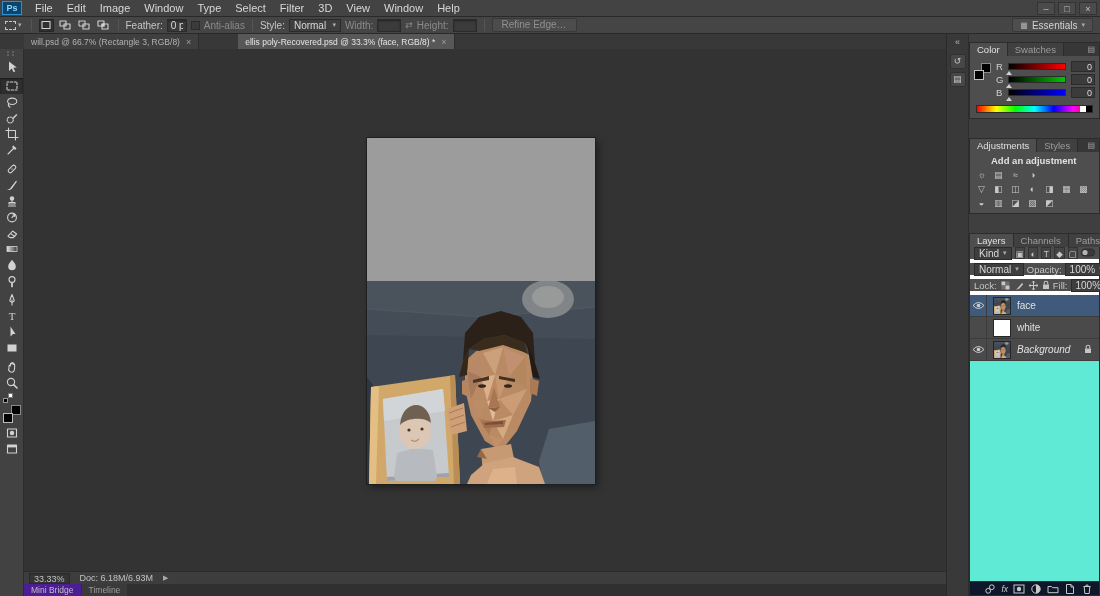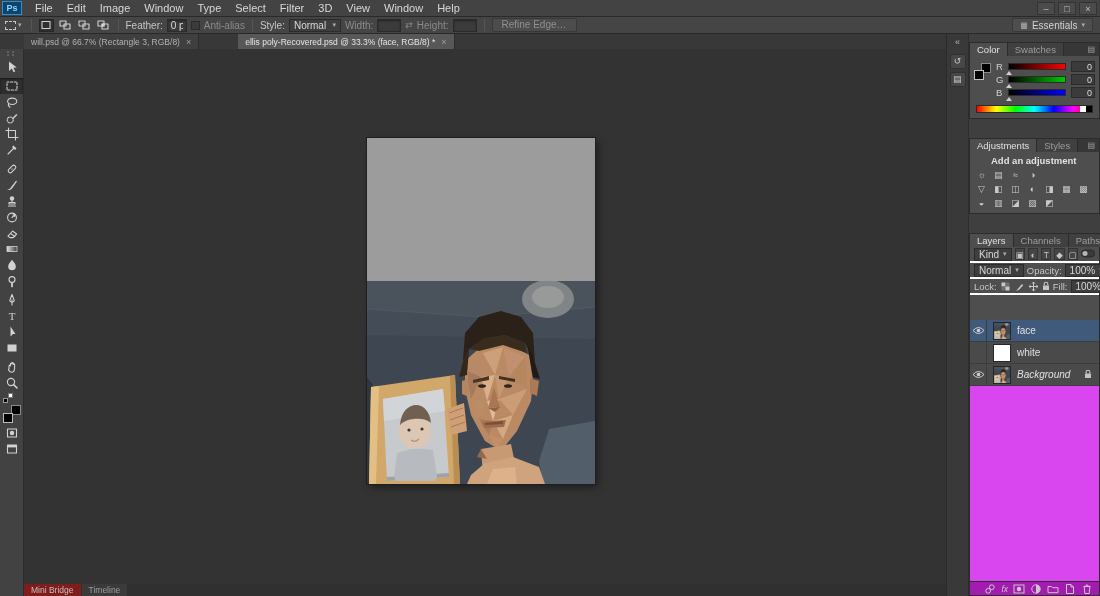--- a/index.html
+++ b/index.html
@@ -75,21 +75,21 @@
   .doc-gray { width:228px; height:143px; background:#9c9c9c; }
   .doc-photo { display:block; width:228px; height:203px; }
   
   .statusbar { position:absolute; left:24px; right:154px; bottom:12px; height:13px;
     background:#3d3d3d; border-top:1px solid #2c2c2c; display:flex; align-items:center;
     gap:10px; padding:0 5px; font-size:9px; color:#c2c2c2; }
   .zoom-field { background:#343434; border:1px solid #2a2a2a; padding:0 4px; height:11px; line-height:10px; }
   .flyout { font-size:7px; color:#a8a8a8; }
   .bottomstrip { position:absolute; left:24px; right:154px; bottom:0; height:12px;
     background:#303030; display:flex; gap:1px; font-size:8.5px; }
-  .btab { padding:0 7px; height:12px; line-height:12px; color:#c0c0c0; background:#7f1d1d; }
+  .btab { padding:0 7px; height:12px; line-height:12px; color:#c0c0c0; background:#4c1d95; }
   .btab + .btab { background:#3a3a3a; color:#9d9d9d; }
   
   .dock { position:absolute; right:0; top:34px; width:154px; bottom:0; background:#3f3f3f; border-left:1px solid #2a2a2a; }
   .dockstrip { position:absolute; left:0; top:0; width:22px; bottom:0; background:#393939; border-right:1px solid #2d2d2d; text-align:center; }
   .chev { font-size:9px; color:#b5b5b5; padding:3px 0 4px; }
   .strip-btn { width:16px; height:15px; margin:3px auto; background:#474747; border:1px solid #303030;
     border-radius:2px; font-size:9px; line-height:13px; color:#c8c8c8; }
   .panels { position:absolute; left:22px; right:0; top:8px; bottom:0; display:flex; flex-direction:column;gap:16px; }
   .panel { background:#4e4e4e; border:1px solid #2c2c2c; }
   .ptabs { display:flex; align-items:stretch; background:#373737; height:13px; font-size:9.5px; }
@@ -115,37 +115,37 @@
     background:linear-gradient(to right,#ff0000,#ffff00,#00ff00,#00ffff,#0000ff,#ff00ff,#ff0000); }
   .sp-w { position:absolute; right:6px; top:0; bottom:0; width:6px; background:#fff; }
   .sp-k { position:absolute; right:0; top:0; bottom:0; width:6px; background:#000; }
   
   .adj-head { font-size:9.5px; font-weight:bold; color:#e2e2e2; padding:3px 21px 2px; }
   .adj-row { display:flex; gap:2px; padding:1px 4px; }
   .adj-icon { width:15px; height:12px; text-align:center; line-height:12px; font-size:9px; color:#c9c9c9; }
   
   .layers-panel { flex:1; display:flex; flex-direction:column; }
   .lrow { display:flex; align-items:center; gap:3px; padding:1px 4px; height:16px; }
-  .lrow-border { border-bottom:2px solid #ffffff; }
+  .lrow-border { border-bottom:4px solid #ffffff; }
   .kind-dd { width:44px; }
   .f-icon { width:13px; height:12px; text-align:center; line-height:12px; font-size:8.5px; color:#c6c6c6;
     background:#454545; border:1px solid #333; }
   .f-toggle { margin-left:auto; }
   .lk-icon { width:13px; height:12px; display:flex; align-items:center; justify-content:center; }
   .llabel { font-size:9.5px; color:#c6c6c6; }
-  .layer-list { flex:1; background:#d946ef; overflow:hidden;margin-top:25px; }
+  .layer-list { flex:1; background:#5eead4; overflow:hidden; }
   .layer-row { height:22px; display:flex; align-items:center; border-bottom:1px solid #3c3c3c; background:#4a4a4a; }
   .layer-row.selected { background:#3f5a7a; }
   .eye-cell { width:17px; align-self:stretch; border-right:1px solid #3c3c3c; display:flex; align-items:center; justify-content:center; }
   .thumb { width:18px; height:18px; margin:0 6px; border:1px solid #262626; background:#fff; overflow:hidden; flex:none; }
   .thumb svg { display:block; }
   .lname { font-size:10px; color:#e0e0e0; }
   .lname.italic { font-style:italic; }
   .lock-badge { margin-left:auto; margin-right:7px; }
-  .lp-bottom { height:14px; background:#a21caf; border-top:1px solid #2e2e2e;
+  .lp-bottom { height:14px; background:#0f172a; border-top:1px solid #2e2e2e;
     display:flex; align-items:center; justify-content:flex-end; gap:5px; padding:0 6px; }
   .bico { display:block; }
   .fx-text { font-size:8.5px; font-style:italic; color:#c8c8c8; }
 </style>
 </head>
 <body>
 
 <svg width="0" height="0" style="position:absolute">
   <defs>
     <symbol id="photoart" viewBox="0 0 228 203">
@@ -459,20 +459,25 @@
 
   <div class="canvas">
     <div class="doc">
       <div class="doc-gray"></div>
       <svg class="doc-photo" viewBox="0 0 228 203" preserveAspectRatio="none">
           <use href="#photoart"></use>
         </svg>
     </div>
   </div>
 
+  <div class="statusbar">
+    <span class="zoom-field">33.33%</span>
+    <span>Doc: 6.18M/6.93M</span>
+    <span class="flyout">▶</span>
+  </div>
   <div class="bottomstrip">
     <div class="btab">Mini Bridge</div>
     <div class="btab">Timeline</div>
   </div>
 
   <div class="dock">
     <div class="dockstrip">
       <div class="chev">«</div>
       <div class="strip-btn">↺</div>
       <div class="strip-btn">▤</div>

